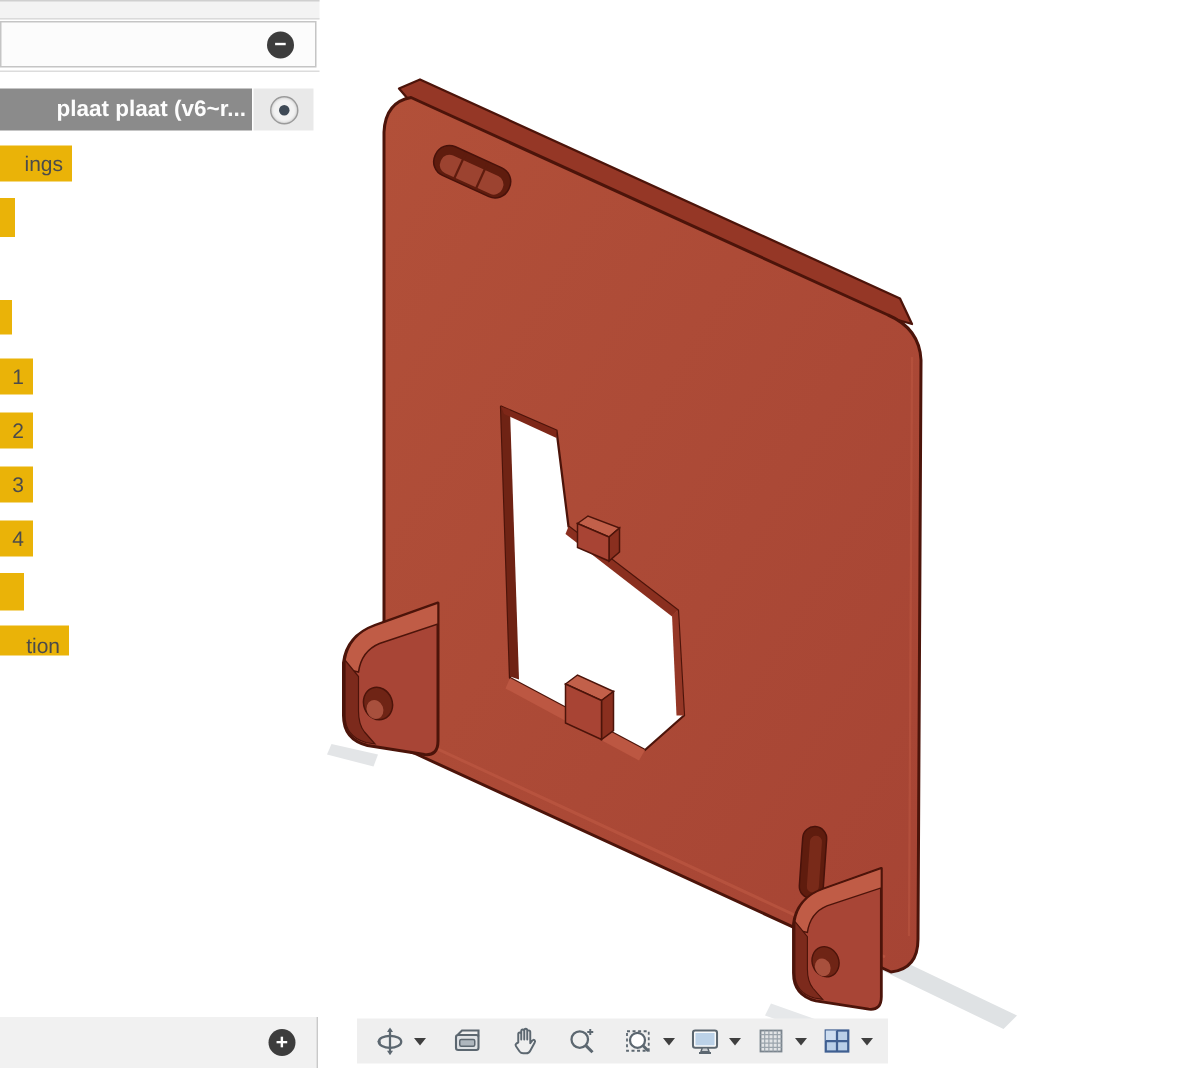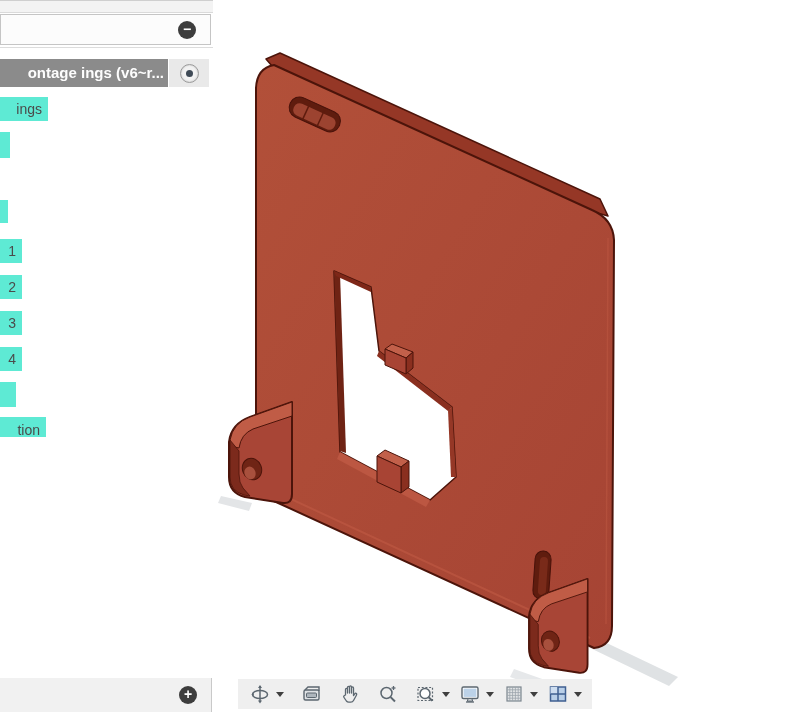--- a/index.html
+++ b/index.html
@@ -41,21 +41,21 @@
     position:absolute;left:169px;top:0;width:40px;height:28px;background:#e9e9e9;
     display:flex;align-items:center;justify-content:center;
   }
   .radio-outer{
     width:17px;height:17px;border-radius:50%;background:#f2f2f2;
     border:1px solid #9a9a9a;display:flex;align-items:center;justify-content:center;
     box-shadow:inset 0 0 2px #bbb;
   }
   .radio-inner{width:7px;height:7px;border-radius:50%;background:#3f4a56;}
   .tree-row{
-    position:absolute;left:0;background:#5eead4;color:#4b4b4b;font-size:14px;
+    position:absolute;left:0;background:#eab308;color:#4b4b4b;font-size:14px;
     text-align:right;padding-right:6px;box-sizing:border-box;overflow:hidden;
     white-space:nowrap;cursor:default;
   }
   .bottom-bar{
     position:absolute;left:0;top:678px;width:211px;height:34px;background:#f1f1f1;
   }
   .bottom-bar .circle-btn{right:14px;top:8px;}
   .v-sep{position:absolute;left:211px;top:678px;width:1px;height:34px;background:#c9c9c9;}
 
   
@@ -149,21 +149,21 @@
   </svg>
 
   <div class="top-strip"></div>
 
   <div class="panel-header">
     <div class="circle-btn">−</div>
   </div>
   <div class="header-sep"></div>
 
   <div class="root-row">
-    <div class="root-label">ontage ings (v6~r...</div>
+    <div class="root-label">plaat plaat (v6~r...</div>
     <div class="root-radio-cell">
       <div class="radio-outer">
         <div class="radio-inner"></div>
       </div>
     </div>
   </div>
 
   <div class="tree-row" style="top:97px;width:48px;height:24px;line-height:24px;">ings</div>
   <div class="tree-row" style="top:132px;width:10px;height:26px;line-height:26px;padding-right:2px;"></div>
   <div class="tree-row" style="top:200px;width:8px;height:23px;line-height:23px;padding-right:2px;"></div>

